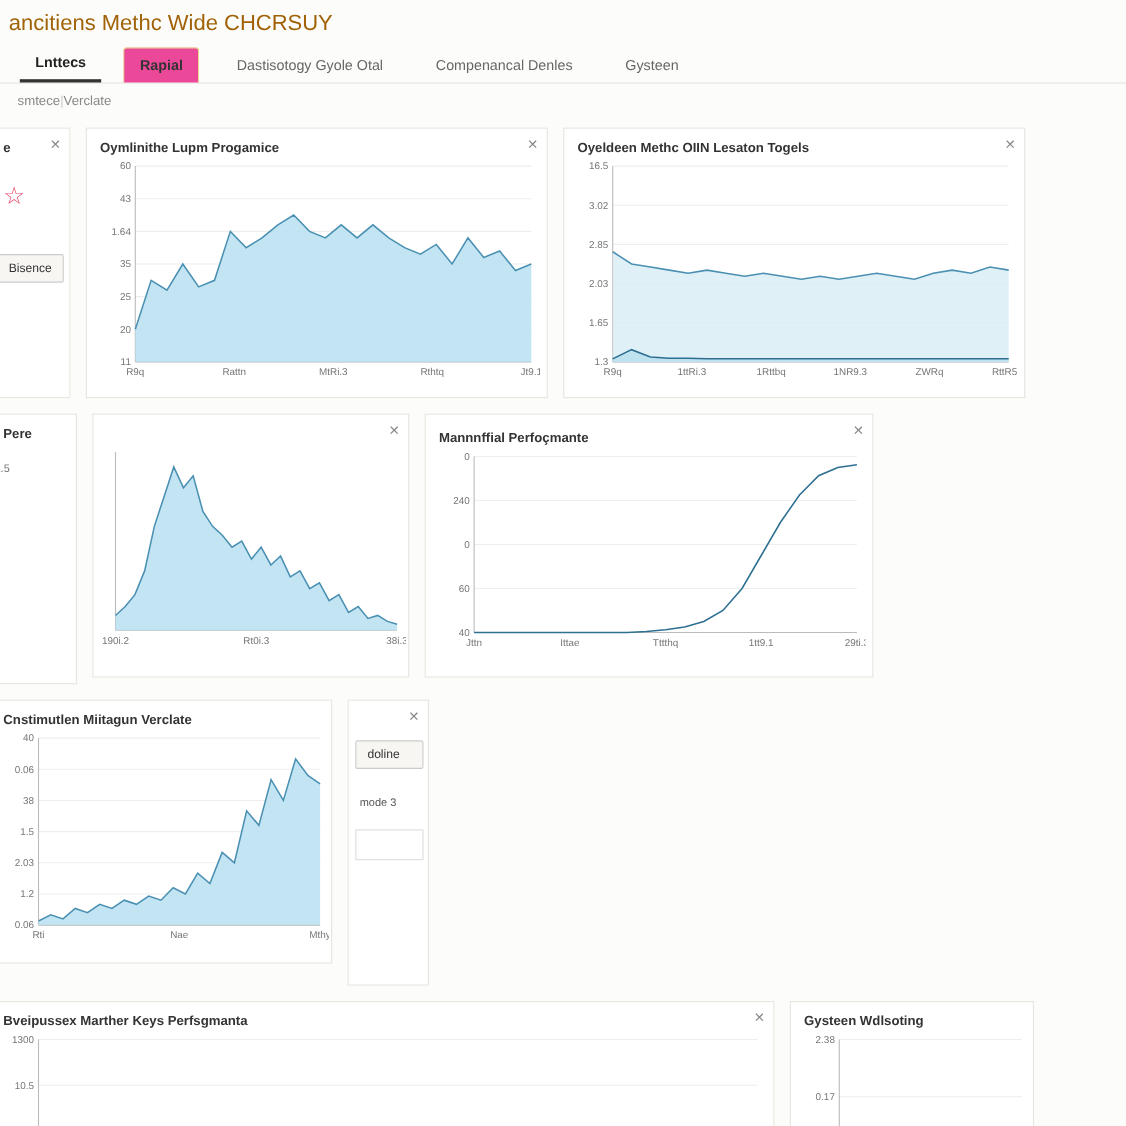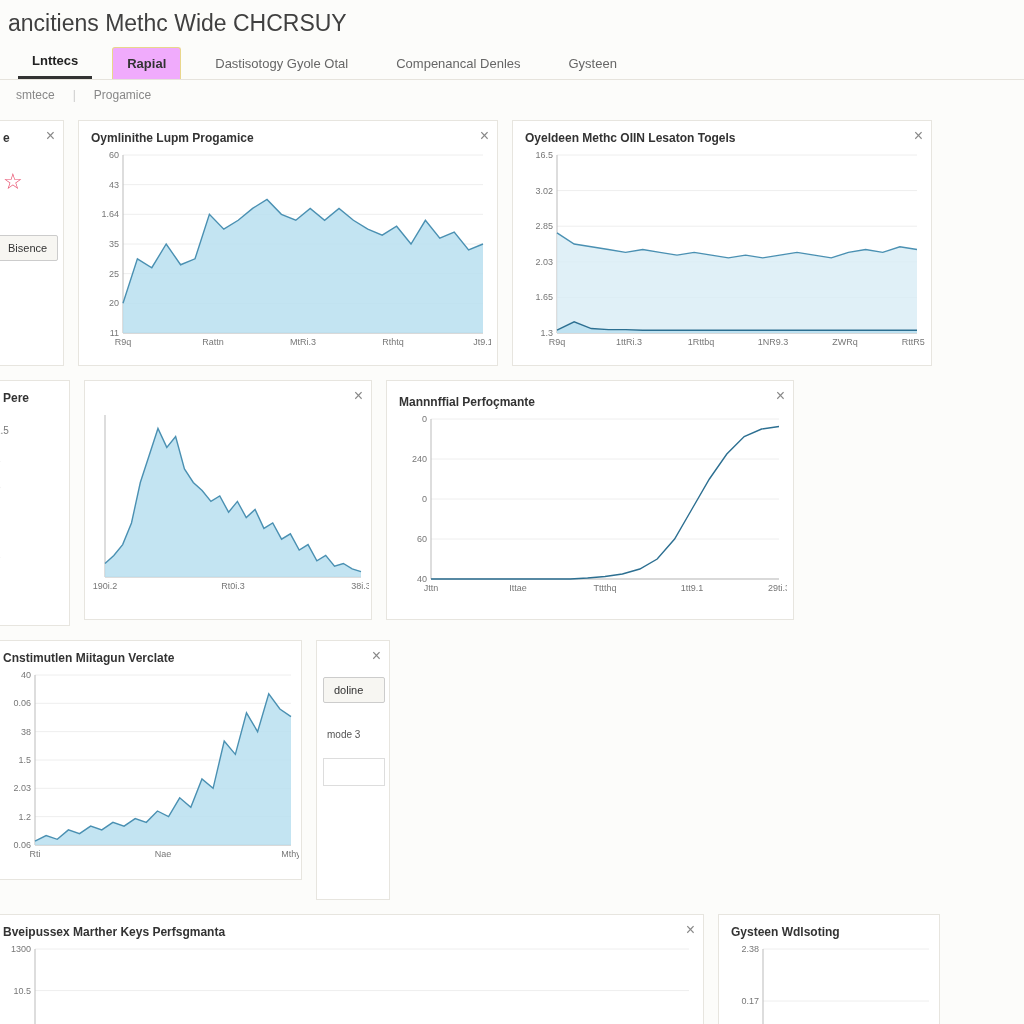--- a/index.html
+++ b/index.html
@@ -1,22 +1,22 @@
 <!DOCTYPE html>
 <html><head>
 <meta charset="utf-8">
 <style>
   html,body{margin:0;padding:0;font-family:Arial,Helvetica,sans-serif;background:#fcfcfa;color:#333;}
   .page{width:1024px;height:1024px;overflow:hidden;background:#fcfcfa;position:relative;}
-  .title{font-size:23px;color:#404040;padding:10px 0 8px 8px;}
+  .title{font-size:20px;color:#a16207;padding:10px 0 8px 8px;}
   .tabs{display:flex;gap:20px;padding:0 0 0 18px;border-bottom:1px solid #e6e3dc;align-items:flex-end;text-align:right;}
   .tab{padding:8px 14px;font-size:13px;color:#666;cursor:pointer;}
   .tab.active{border-bottom:3px solid #333;color:#222;font-weight:600;}
-  .tab.sel{background:#f0abfc;border:1px solid #e9d68b;border-bottom:none;border-radius:3px 3px 0 0;color:#333;font-weight:600;}
-  .subtabs{display:flex;gap:18px;padding:8px 16px;color:#888;font-size:12px;}
+  .tab.sel{background:#ec4899;border:1px solid #e9d68b;border-bottom:none;border-radius:3px 3px 0 0;color:#333;font-weight:600;}
+  .subtabs{display:flex;padding:8px 16px;color:#888;font-size:12px;}
   .divider{color:#ccc;}
   .grid{display:flex;flex-wrap:wrap;gap:14px;padding:10px 0 0 0;margin-left:-10px;}
   .card{background:#fff;border:1px solid #e7e5df;position:relative;box-sizing:border-box;}
   .card .close{position:absolute;top:6px;right:8px;color:#888;font-size:16px;cursor:pointer;}
   .card-title{font-size:12px;font-weight:700;color:#333;padding:10px 12px 4px;}
   .chart-wrap{padding:0 8px 8px;}
   svg{display:block;}
   .axis-line{stroke:#bbb;}
   .area{fill:#b9dff0;opacity:.85;}
   .area-light{fill:#d8ecf5;opacity:.8;}
@@ -35,21 +35,21 @@
   <div class="tab active">Lnttecs</div>
   <div class="tab sel">Rapial</div>
   <div class="tab">Dastisotogy Gyole Otal</div>
   <div class="tab">Compenancal Denles</div>
   <div class="tab">Gysteen</div>
 </div>
 
 <div class="subtabs">
   <span>smtece</span>
   <span class="divider">|</span>
-  <span>Progamice</span>
+  <span>Verclate</span>
 </div>
 
 <div class="grid">
 
   <div class="card" style="width:74px;height:246px">
     <span class="close">×</span>
     <div class="card-title">e</div>
     <div style="padding:20px 0 0 12px" class="star">☆</div>
     <div style="padding:40px 0 0 6px"><span class="btn">Bisence</span></div>
   </div>

